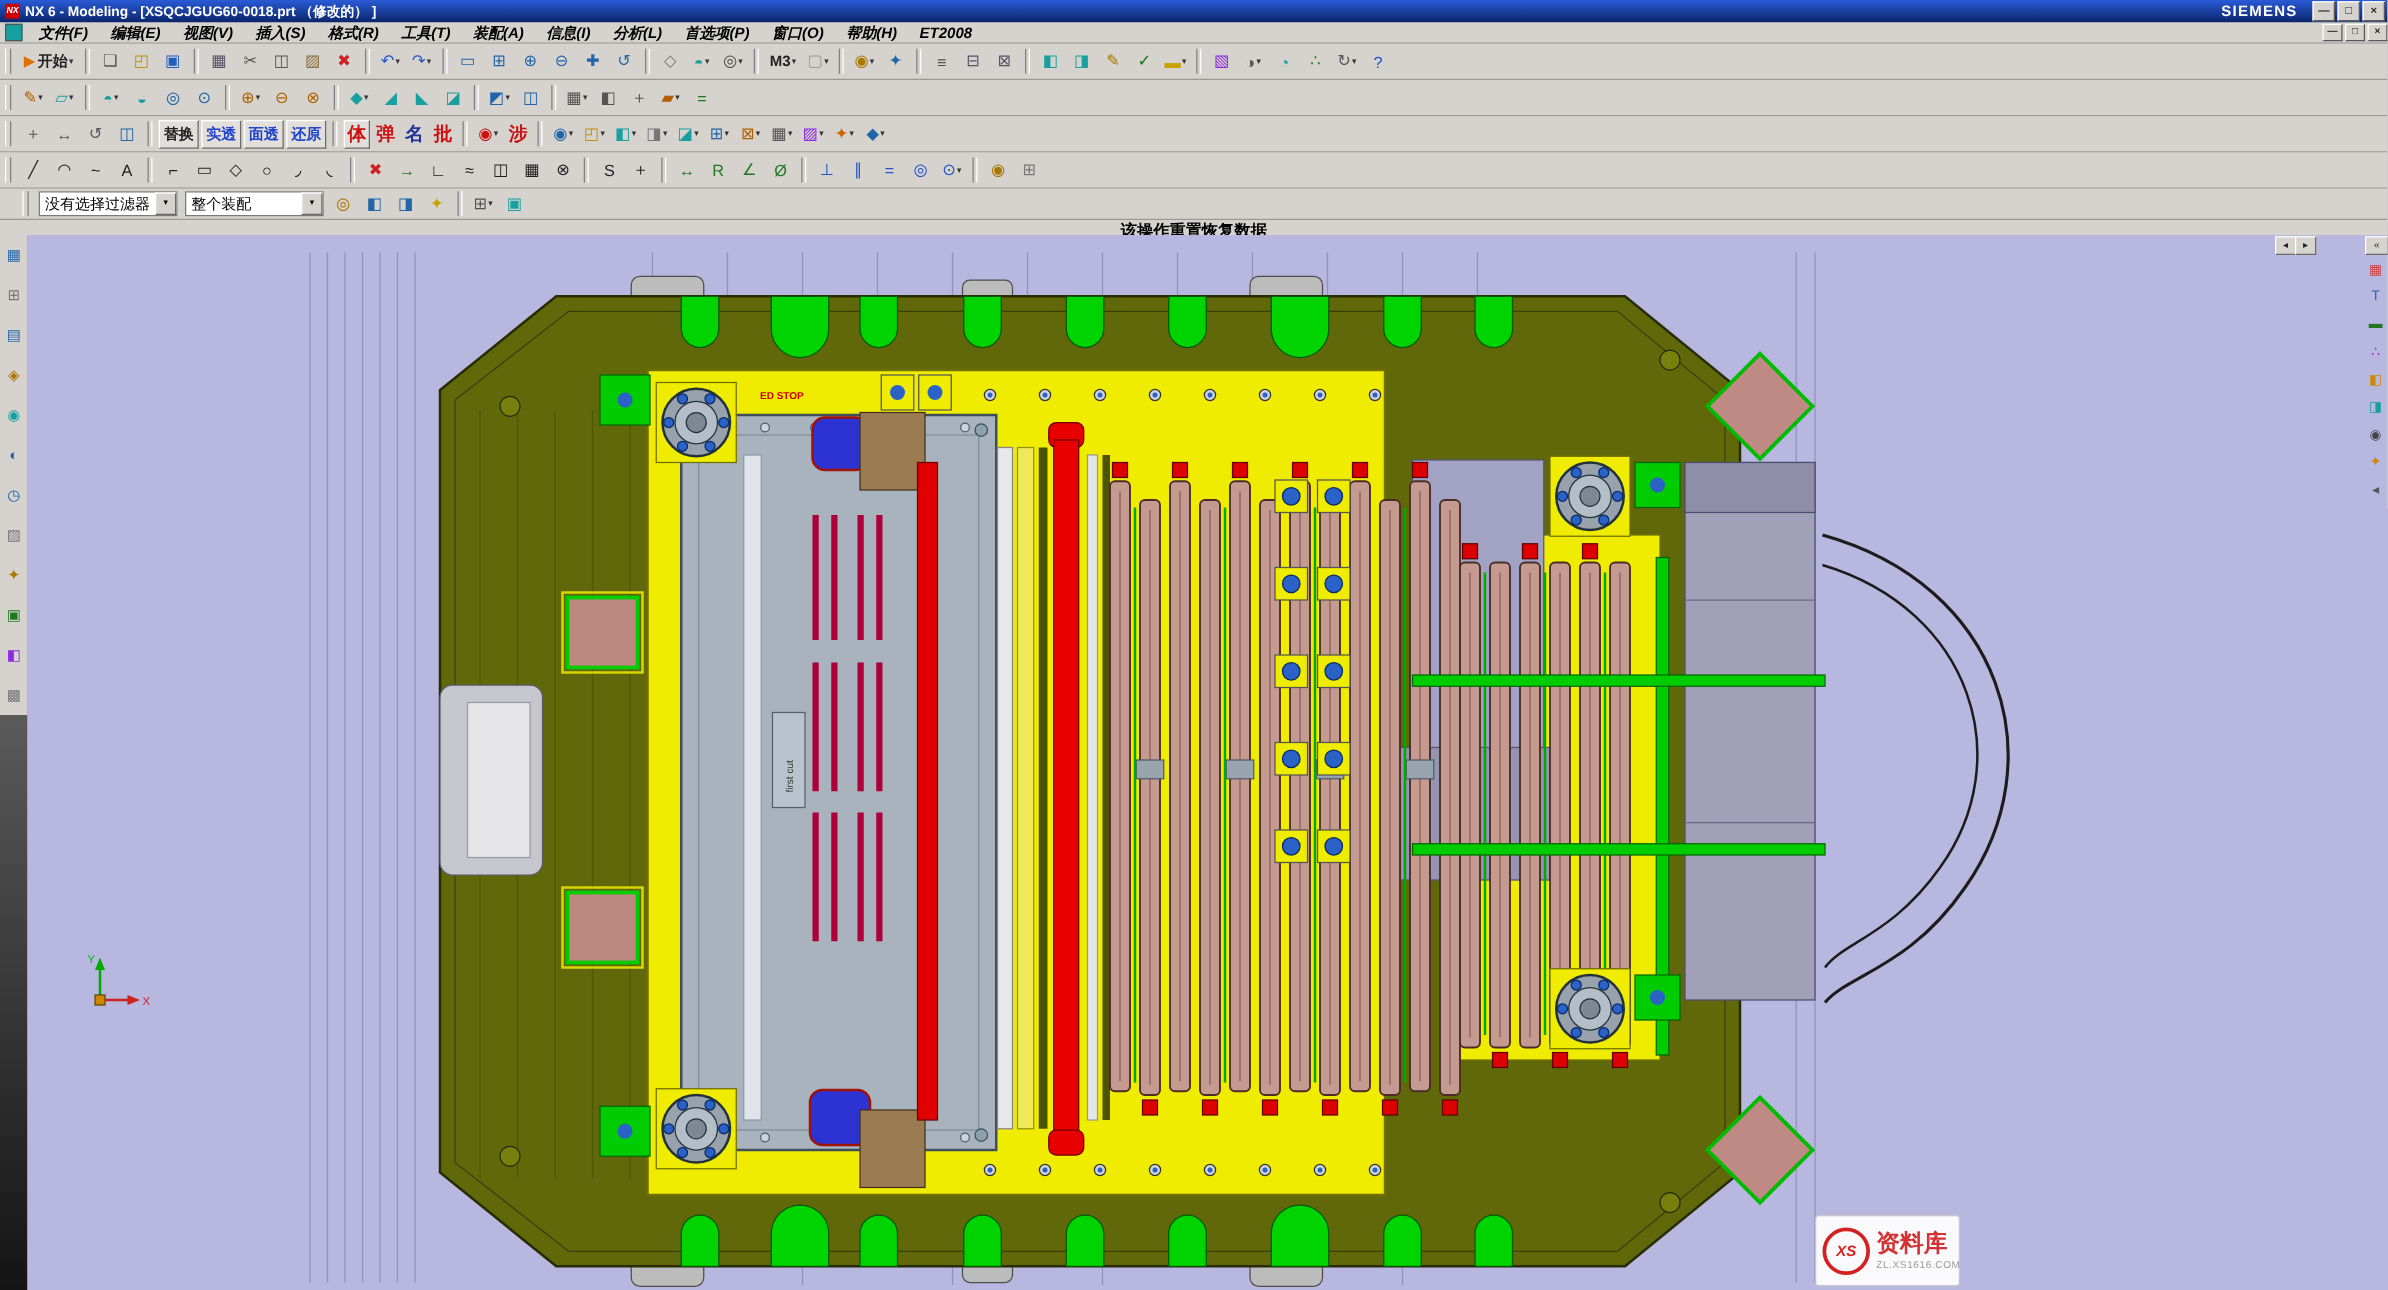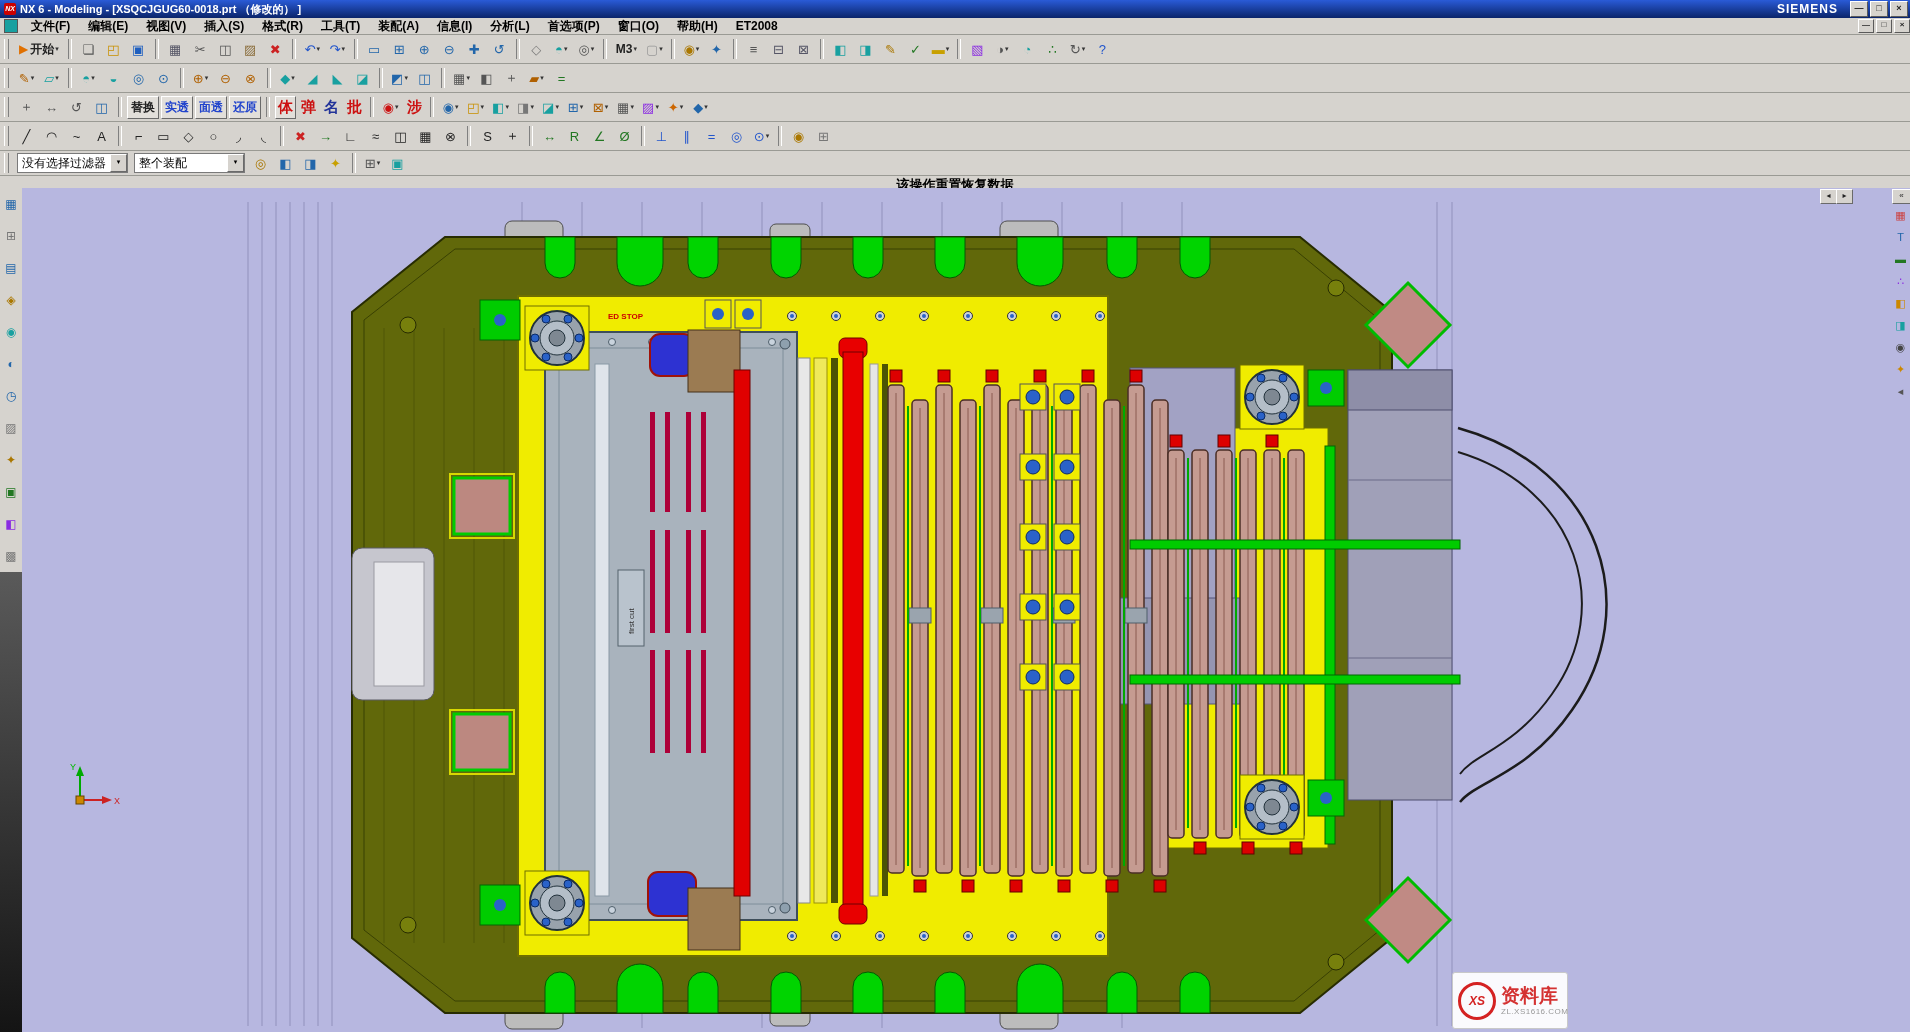--- a/index.html
+++ b/index.html
@@ -8,36 +8,36 @@
   #titlebar{height:18px;background:linear-gradient(to bottom,#2a5bd7,#0a246a);display:flex;align-items:center;
     color:#fff;font-size:11px;font-weight:bold;padding:0 2px;}
   #titlebar .appicon{width:12px;height:12px;background:#c00;color:#fff;font-size:7px;line-height:12px;
     text-align:center;margin:0 4px 0 2px;border-radius:2px;font-style:italic;}
   #titlebar .spacer{flex:1;}
   #titlebar .brand{font-size:12px;letter-spacing:1px;margin-right:10px;font-weight:bold;}
   .winbtn{width:16px;height:14px;background:#d6d3ce;border:1px solid;border-color:#fff #5a5a5a #5a5a5a #fff;
     color:#222;font-size:9px;line-height:12px;text-align:center;margin-left:2px;font-weight:bold;}
   #menubar{height:16px;background:#d6d3ce;border-bottom:1px solid #9a9a94;display:flex;align-items:center;font-size:12px;}
   #menubar .docicon{width:12px;height:12px;background:#18a0a0;border:1px solid #555;margin:0 4px;}
-  #menubar .tbi{padding:0 7px;height:15px;line-height:15px;}
+  #menubar .tbi{padding:0 7px;height:15px;line-height:15px;font-style:italic;}
   #menubar .spacer{flex:1;}
   #menubar .winbtn{width:14px;height:12px;line-height:10px;font-size:8px;}
   
   .tbrow{height:28px;background:#d6d3ce;border-bottom:1px solid #9a9a94;display:flex;align-items:center;
     padding-left:2px;white-space:nowrap;overflow:hidden;}
   .grip{width:3px;height:20px;border-left:1px solid #fff;border-right:1px solid #808080;margin:0 5px 0 2px;}
   .tbi{display:inline-flex;align-items:center;justify-content:center;min-width:21px;height:21px;
     font-size:13px;border:1px solid transparent;margin:0 1px;cursor:default;}
   .tbi.tbt{font-size:12px;font-weight:bold;padding:0 3px;min-width:0;}
   .tbi.big{font-size:15px;font-weight:bold;padding:0 2px;}
   .tbi.box{border:1px solid;border-color:#fff #6a6a6a #6a6a6a #fff;background:#e2dfda;}
   .dd{font-size:7px;color:#333;margin-left:1px;}
   .sep{width:2px;height:20px;border-left:1px solid #808080;border-right:1px solid #fff;margin:0 4px;}
   
-  #selbar{height:24px;background:#d6d3ce;border-bottom:1px solid #9a9a94;display:flex;align-items:center;padding-left:2px;font-size:12px;}
+  #selbar{height:24px;background:#d6d3ce;border-bottom:1px solid #9a9a94;display:flex;align-items:center;padding-left:16px;font-size:12px;font-family:Liberation Serif, serif;}
   .combo{display:inline-flex;align-items:center;height:18px;background:#fff;border:1px solid #7a7a7a;margin:0 3px;}
   .combo .cval{padding:0 4px;min-width:84px;}
   .combo .carr{width:15px;height:16px;background:#d6d3ce;border:1px solid;border-color:#fff #6a6a6a #6a6a6a #fff;
     font-size:7px;line-height:14px;text-align:center;}
   
   #promptbar{height:18px;background:#d6d3ce;border-bottom:1px solid #808080;display:flex;align-items:center;
     justify-content:center;font-size:13px;font-weight:bold;color:#000;}
   
   #resourcebar{position:absolute;left:0;top:188px;width:22px;bottom:0;background:#d6d3ce;
     border-right:1px solid #8a8a84;display:flex;flex-direction:column;align-items:center;}

